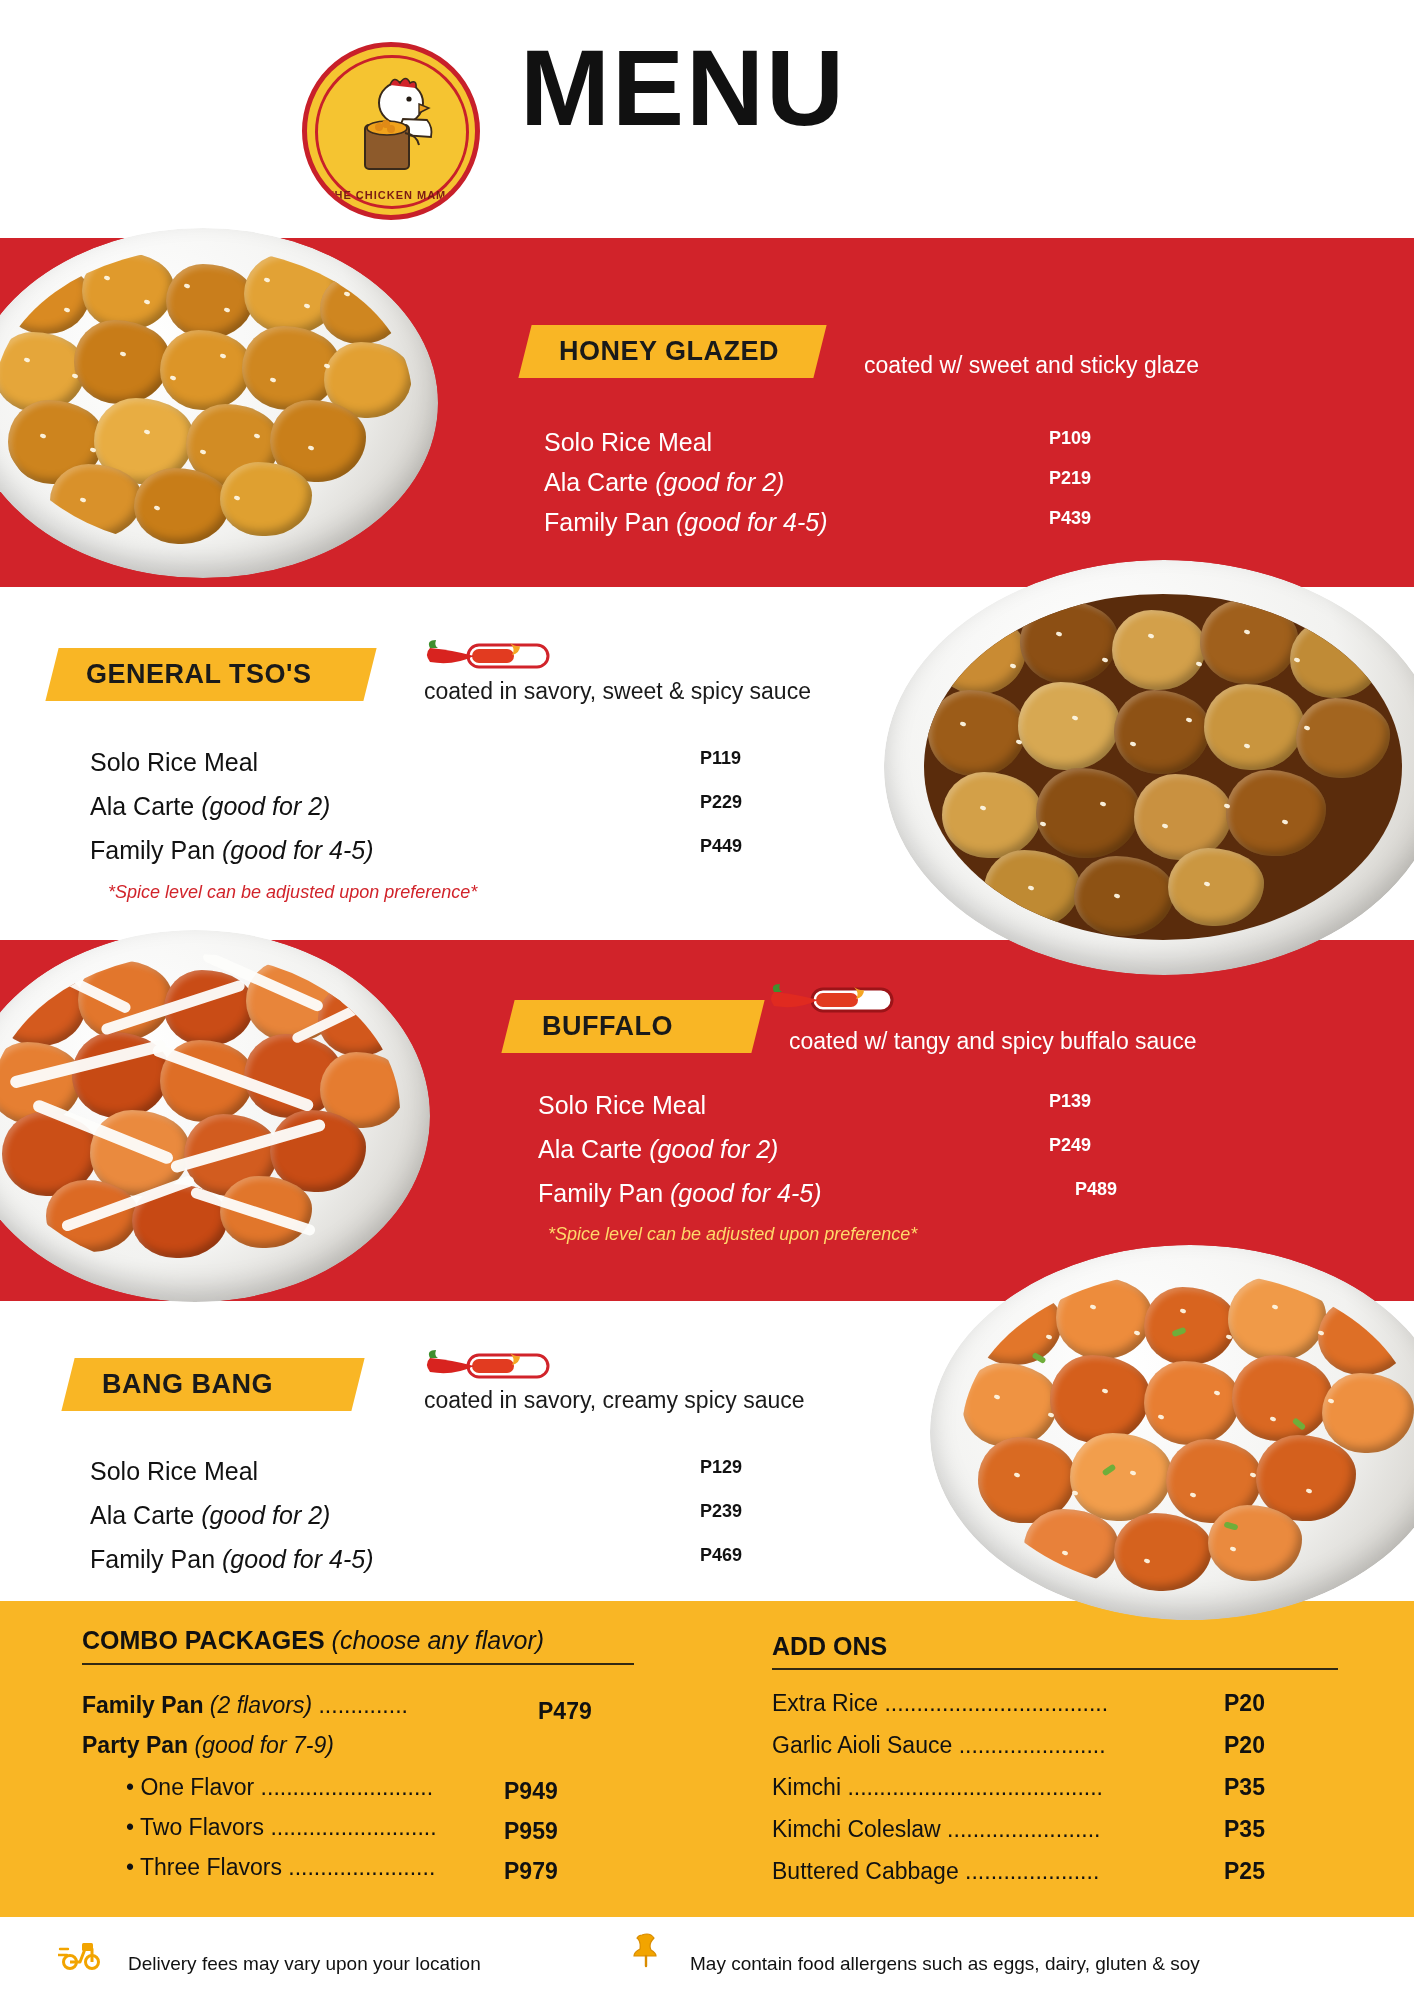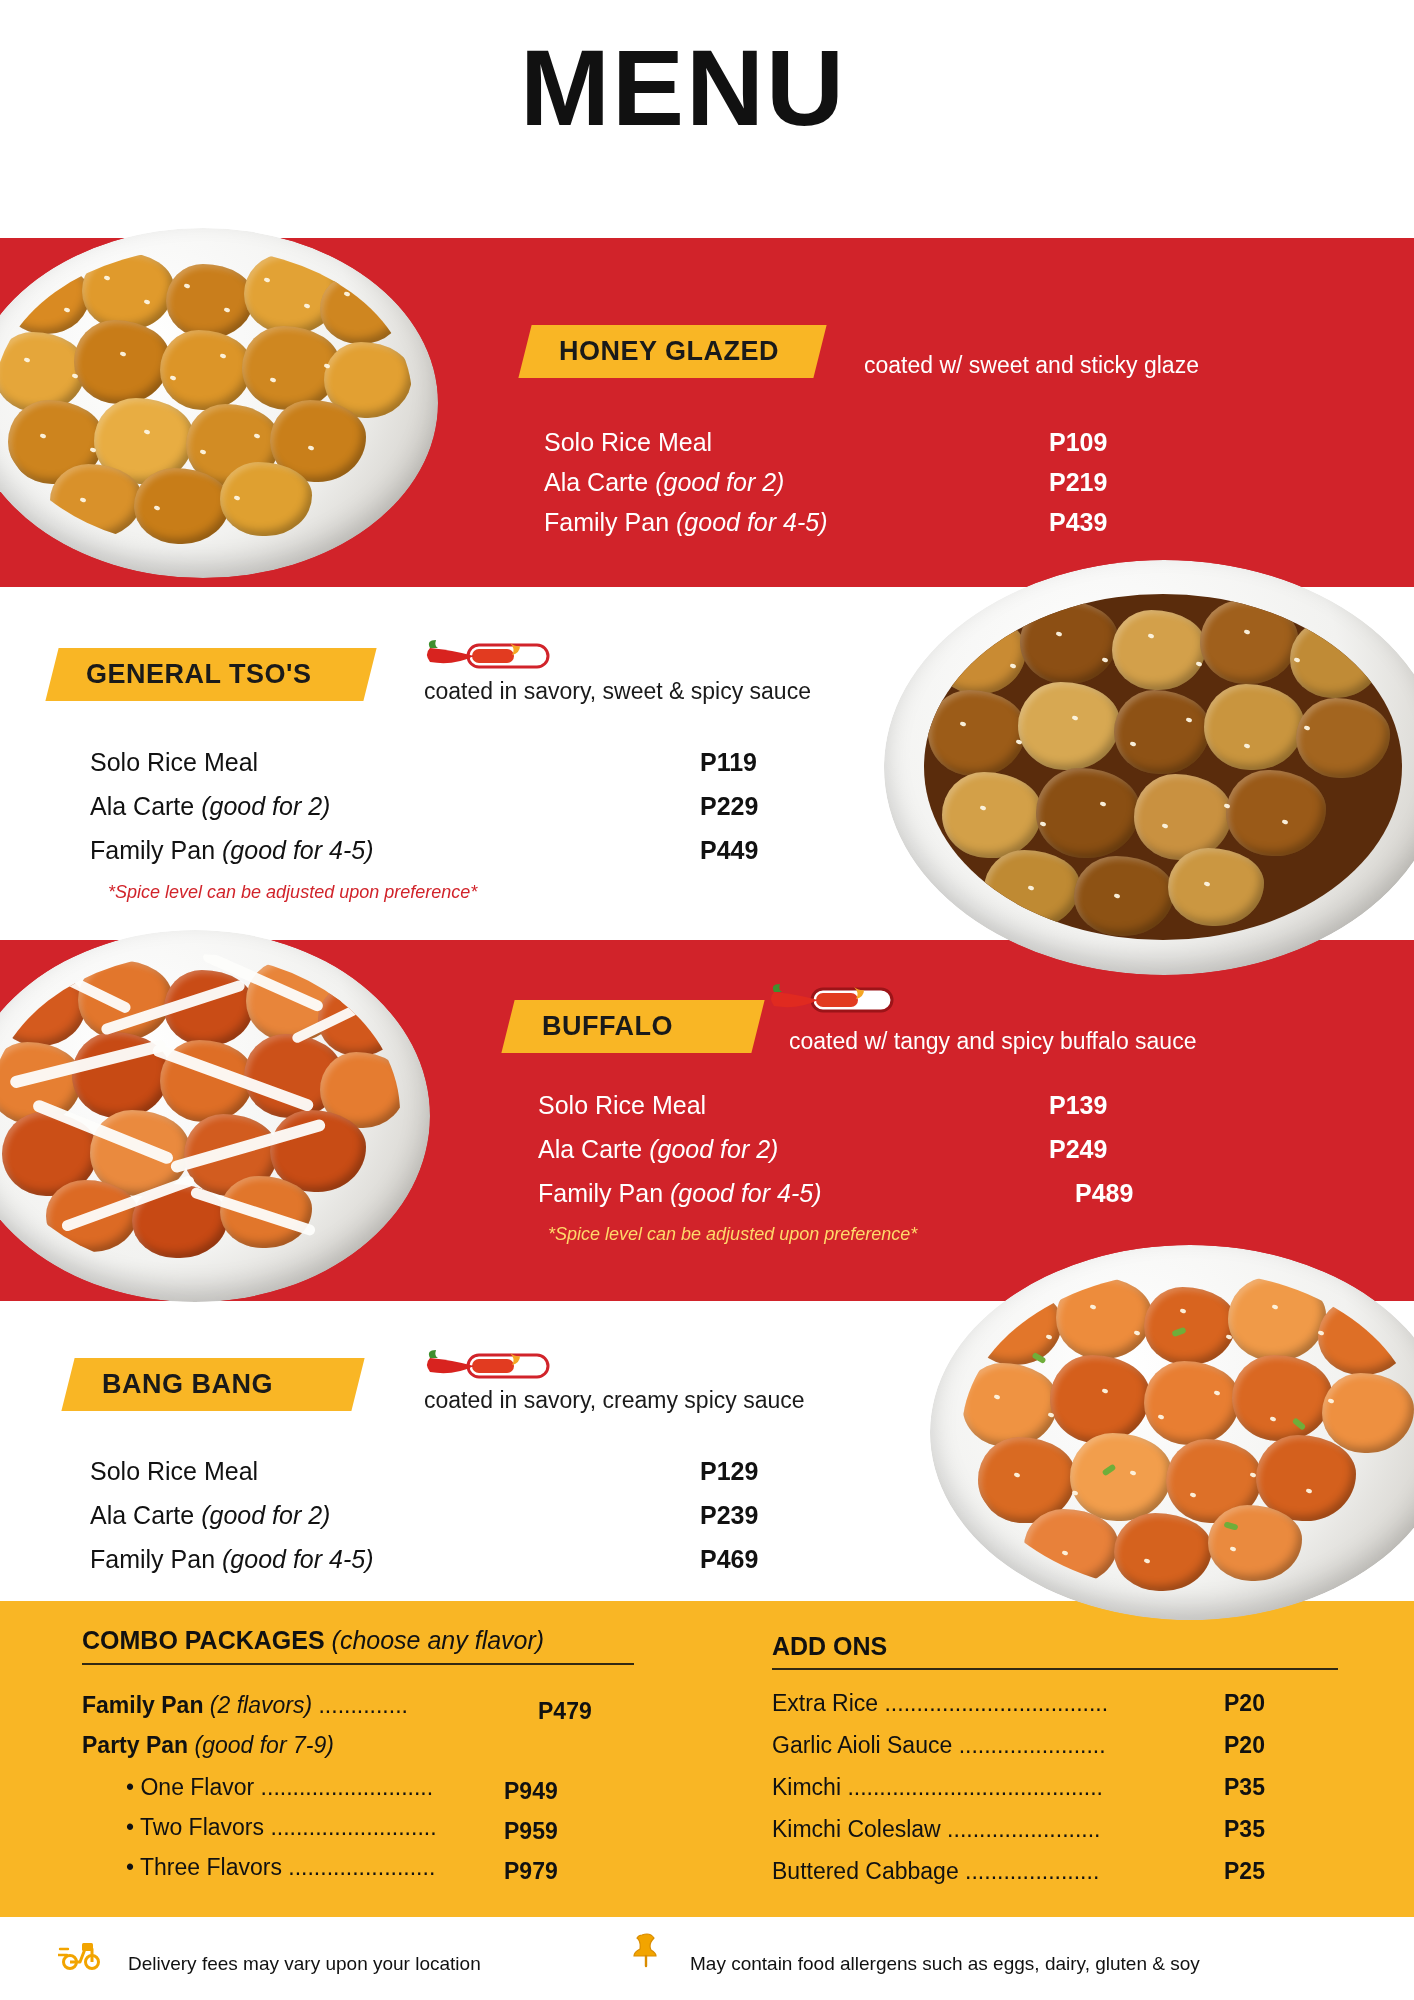--- a/index.html
+++ b/index.html
@@ -215,21 +215,21 @@
   .desc.on-white { color: #1a1a1a; }
 
   .row-label {
     position: absolute;
     font-size: 25px;
     white-space: nowrap;
   }
   .row-label em { font-style: italic; }
   .row-price {
     position: absolute;
-    font-size: 25px;
+    font-size: 18px;
     font-weight: bold;
     white-space: nowrap;
   }
   .on-red-txt { color: #ffffff; }
   .on-white-txt { color: #111111; }
 
   .note {
     position: absolute;
     font-size: 18px;
     font-style: italic;
@@ -294,20 +294,37 @@
 <div class="page">
 
   <div class="band-red-1"></div>
   <div class="band-white-1"></div>
   <div class="band-red-2"></div>
   <div class="band-white-2"></div>
   <div class="band-yellow"></div>
   <div class="band-footer"></div>
 
   <div class="header">
+    <div class="logo">
+      <div class="logo-ring"></div>
+      <svg class="logo-chicken" viewBox="0 0 100 105">
+        <ellipse cx="58" cy="30" rx="22" ry="21" fill="#ffffff" stroke="#3a2a1a" stroke-width="2"></ellipse>
+        <path d="M47 12 q4 -10 10 -2 q6 -9 10 0 q7 -4 6 5" fill="#d1232a" stroke="#3a2a1a" stroke-width="1.6"></path>
+        <circle cx="66" cy="26" r="2.6" fill="#221a12"></circle>
+        <path d="M76 31 l10 4 l-10 5 z" fill="#f0a21c" stroke="#3a2a1a" stroke-width="1.4"></path>
+        <path d="M60 46 q-4 8 -2 16 l30 2 q2 -10 -4 -17 z" fill="#ffffff" stroke="#3a2a1a" stroke-width="1.8"></path>
+        <rect x="22" y="52" width="44" height="44" rx="4" fill="#8d5a2b" stroke="#3a2a1a" stroke-width="2"></rect>
+        <ellipse cx="44" cy="55" rx="20" ry="7" fill="#f0a21c" stroke="#3a2a1a" stroke-width="1.6"></ellipse>
+        <circle cx="36" cy="54" r="4" fill="#e08a16"></circle>
+        <circle cx="48" cy="56" r="4" fill="#e08a16"></circle>
+        <circle cx="43" cy="51" r="4" fill="#e08a16"></circle>
+        <path d="M62 60 q12 2 14 12" fill="none" stroke="#3a2a1a" stroke-width="2"></path>
+      </svg>
+      <div class="logo-text">THE CHICKEN MAMA</div>
+    </div>
     <div class="menu-title">MENU</div>
   </div>
 
   <div class="bowl" id="img-honey">
     <div class="rim"></div>
     <div class="food" style="left:26px;top:20px;width:418px;height:300px;overflow:hidden;">
       <div class="nug" style="left:10px;top:14px;width:86px;height:72px;background:#d98a22;"></div>
       <div class="nug" style="left:88px;top:4px;width:92px;height:78px;background:#e09a2c;"></div>
       <div class="nug" style="left:172px;top:16px;width:88px;height:74px;background:#c97e1c;"></div>
       <div class="nug" style="left:250px;top:6px;width:96px;height:80px;background:#e2a235;"></div>

